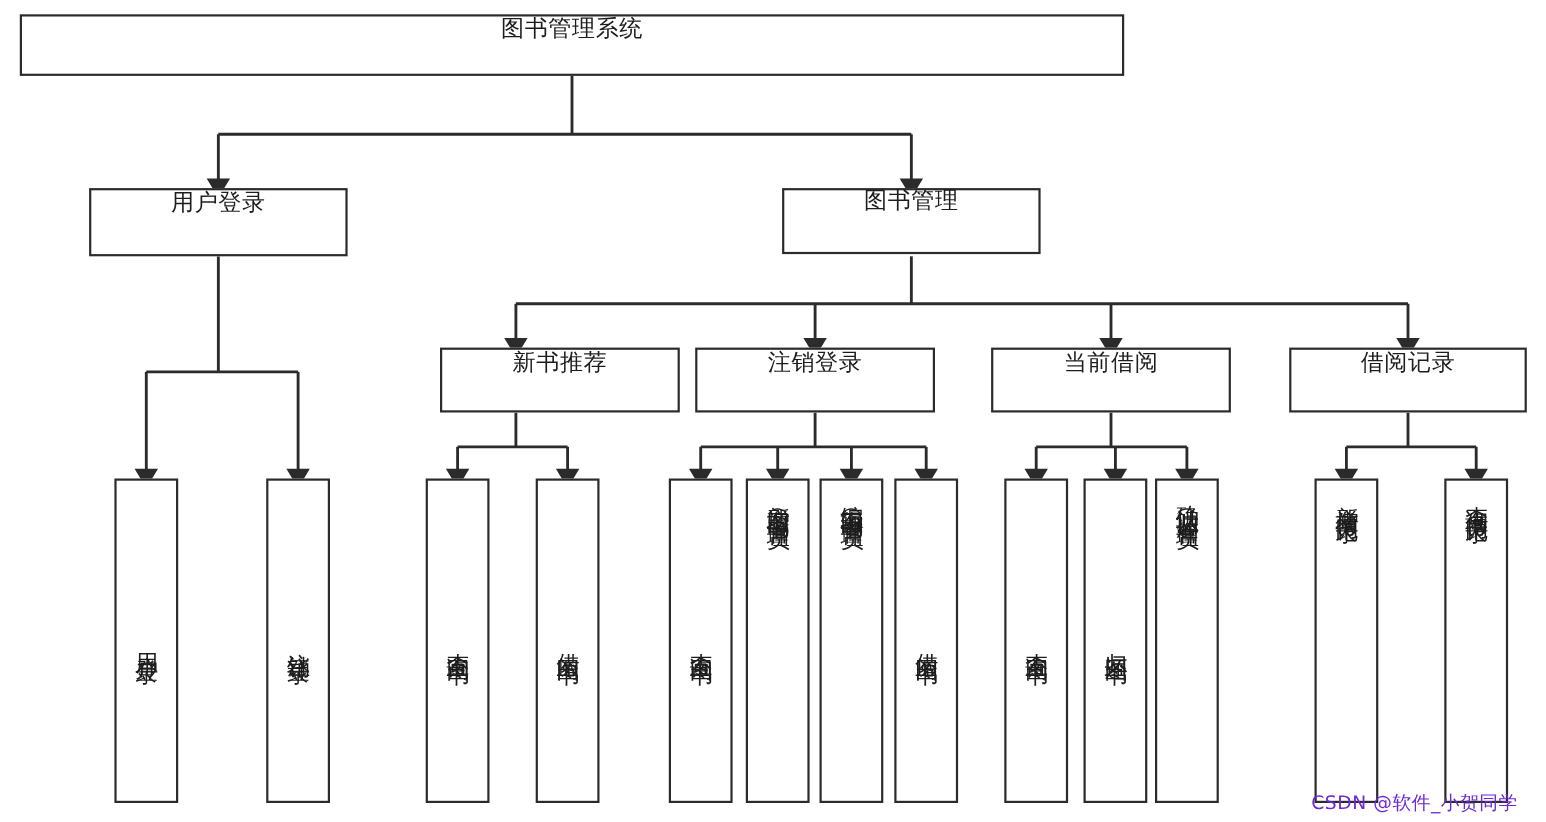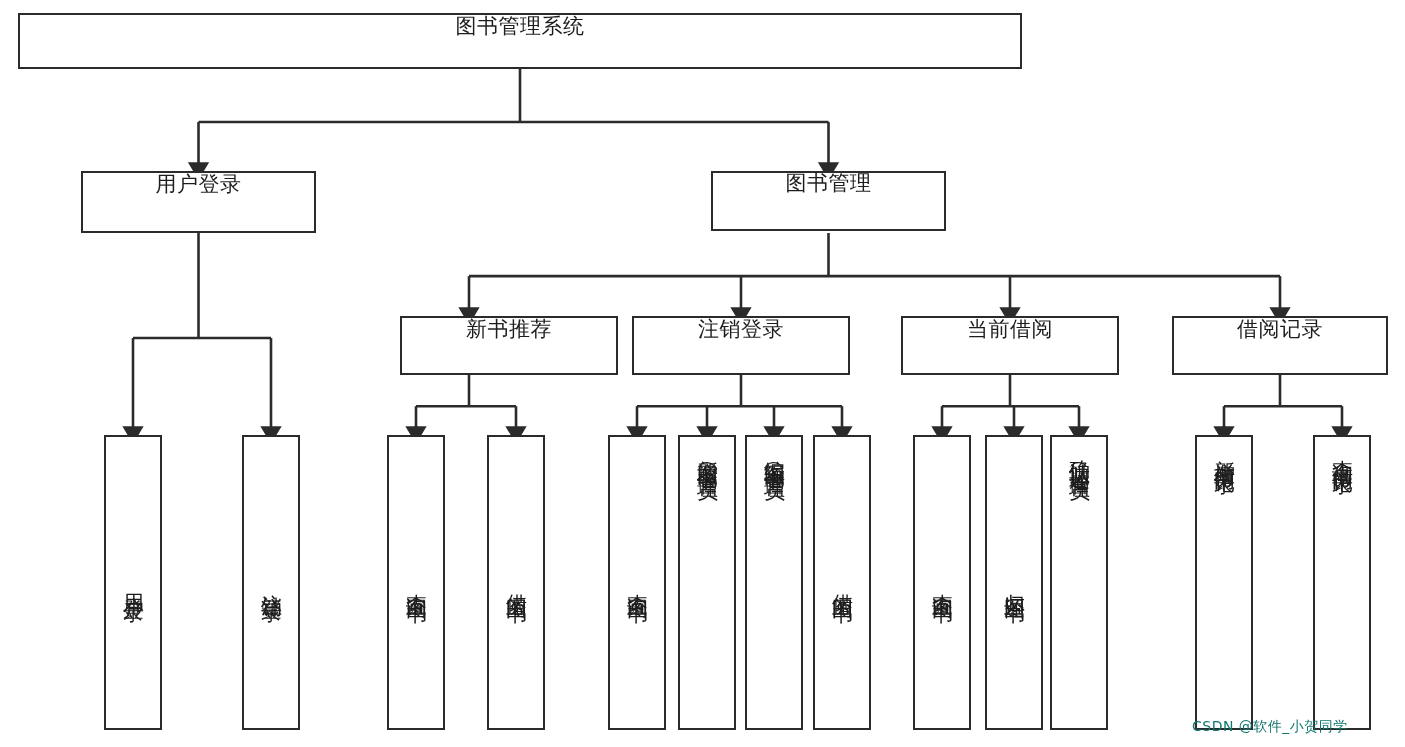--- a/index.html
+++ b/index.html
@@ -55,22 +55,22 @@
     letter-spacing: 3px;
     line-height: 1;
     white-space: nowrap;
   }
   .node.vertical.centered {
     align-items: center;
     padding-top: 0;
   }
   .watermark {
     position: absolute;
-    font-size: 14px;
-    color: #0f766e;
+    font-size: 17px;
+    color: #6d28d9;
     white-space: nowrap;
     letter-spacing: 0.5px;
   }
 </style>
 </head>
 <body>
 
 <div id="diagram-root">
 
   <svg class="wires" viewBox="0 0 1405 747" xmlns="http://www.w3.org/2000/svg">

